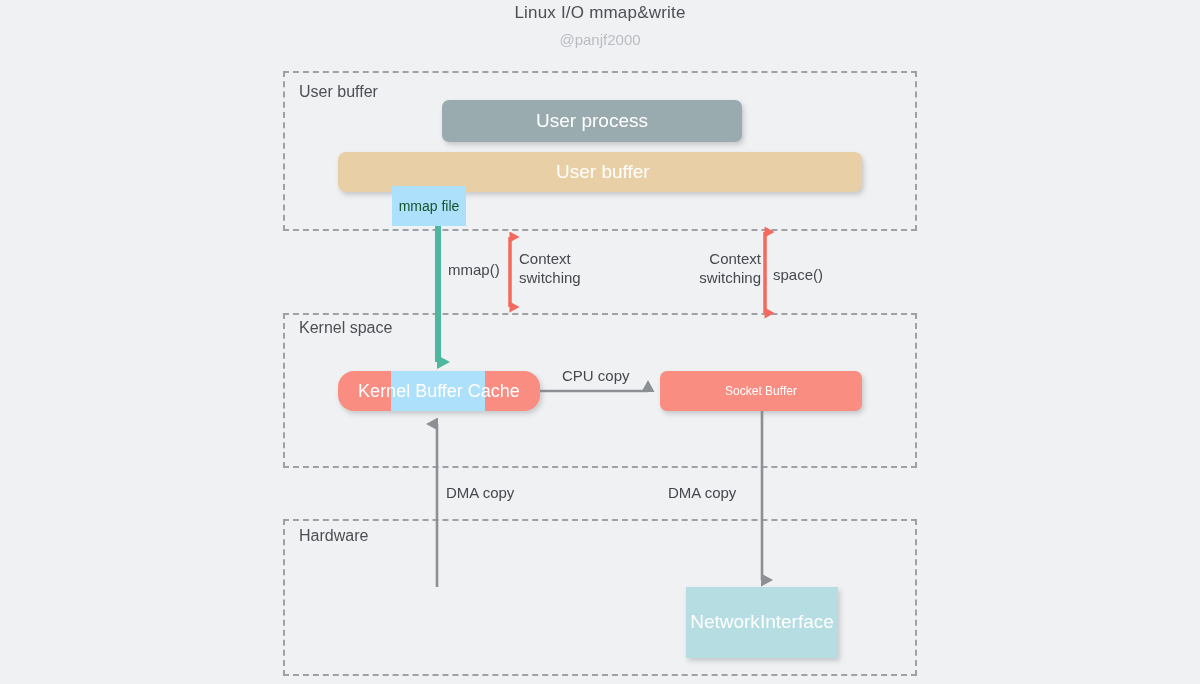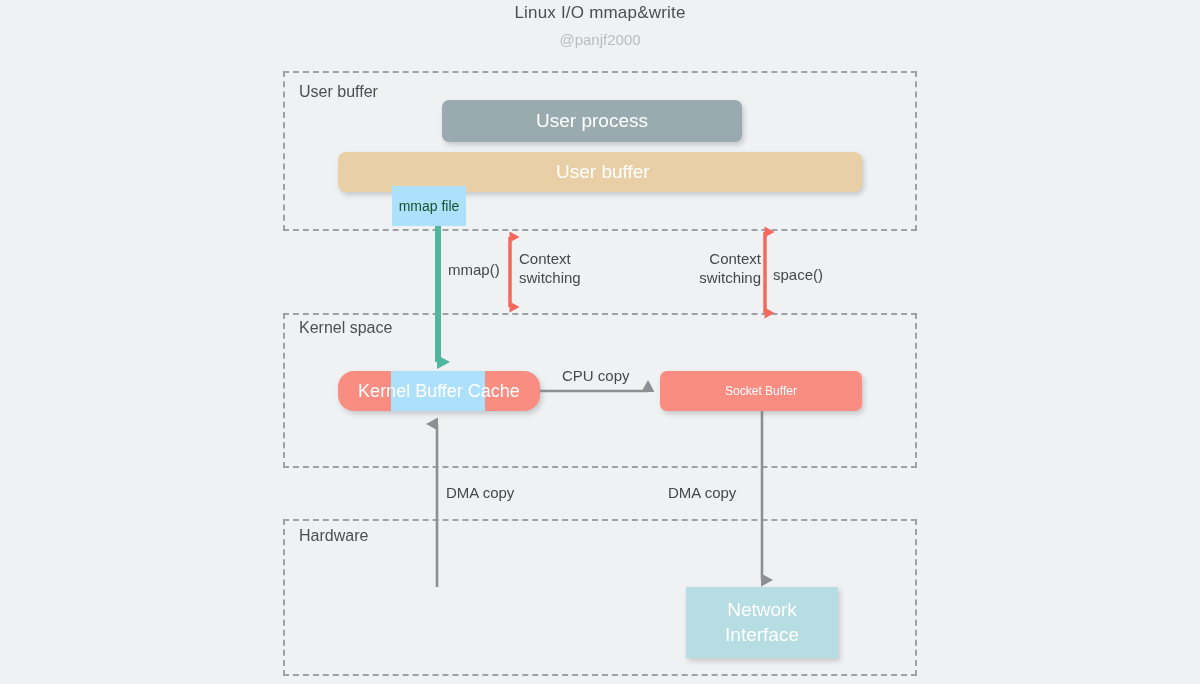--- a/index.html
+++ b/index.html
@@ -73,21 +73,21 @@
   #socket-buffer {
     left: 660px; top: 371px; width: 202px; height: 40px;
     background: #f98d81; border-radius: 7px; font-size: 12px;
   }
   #disk {
     left: 380px; top: 587px; width: 115px; height: 71px;
     background: #b5dde2; font-size: 19px;
   }
   #network-interface {
     left: 686px; top: 587px; width: 152px; height: 71px;
-    background: #b5dde2; font-size: 19px; flex-direction: column; line-height: 1.28;
+    background: #b5dde2; font-size: 19px; flex-direction: row; line-height: 1.28;
   }
   
   .arrow-label {
     position: absolute;
     font-size: 15px; color: #45484d;
     white-space: pre-line;
     line-height: 1.25;
   }
   svg.overlay {
     position: absolute; left: 0; top: 0;

